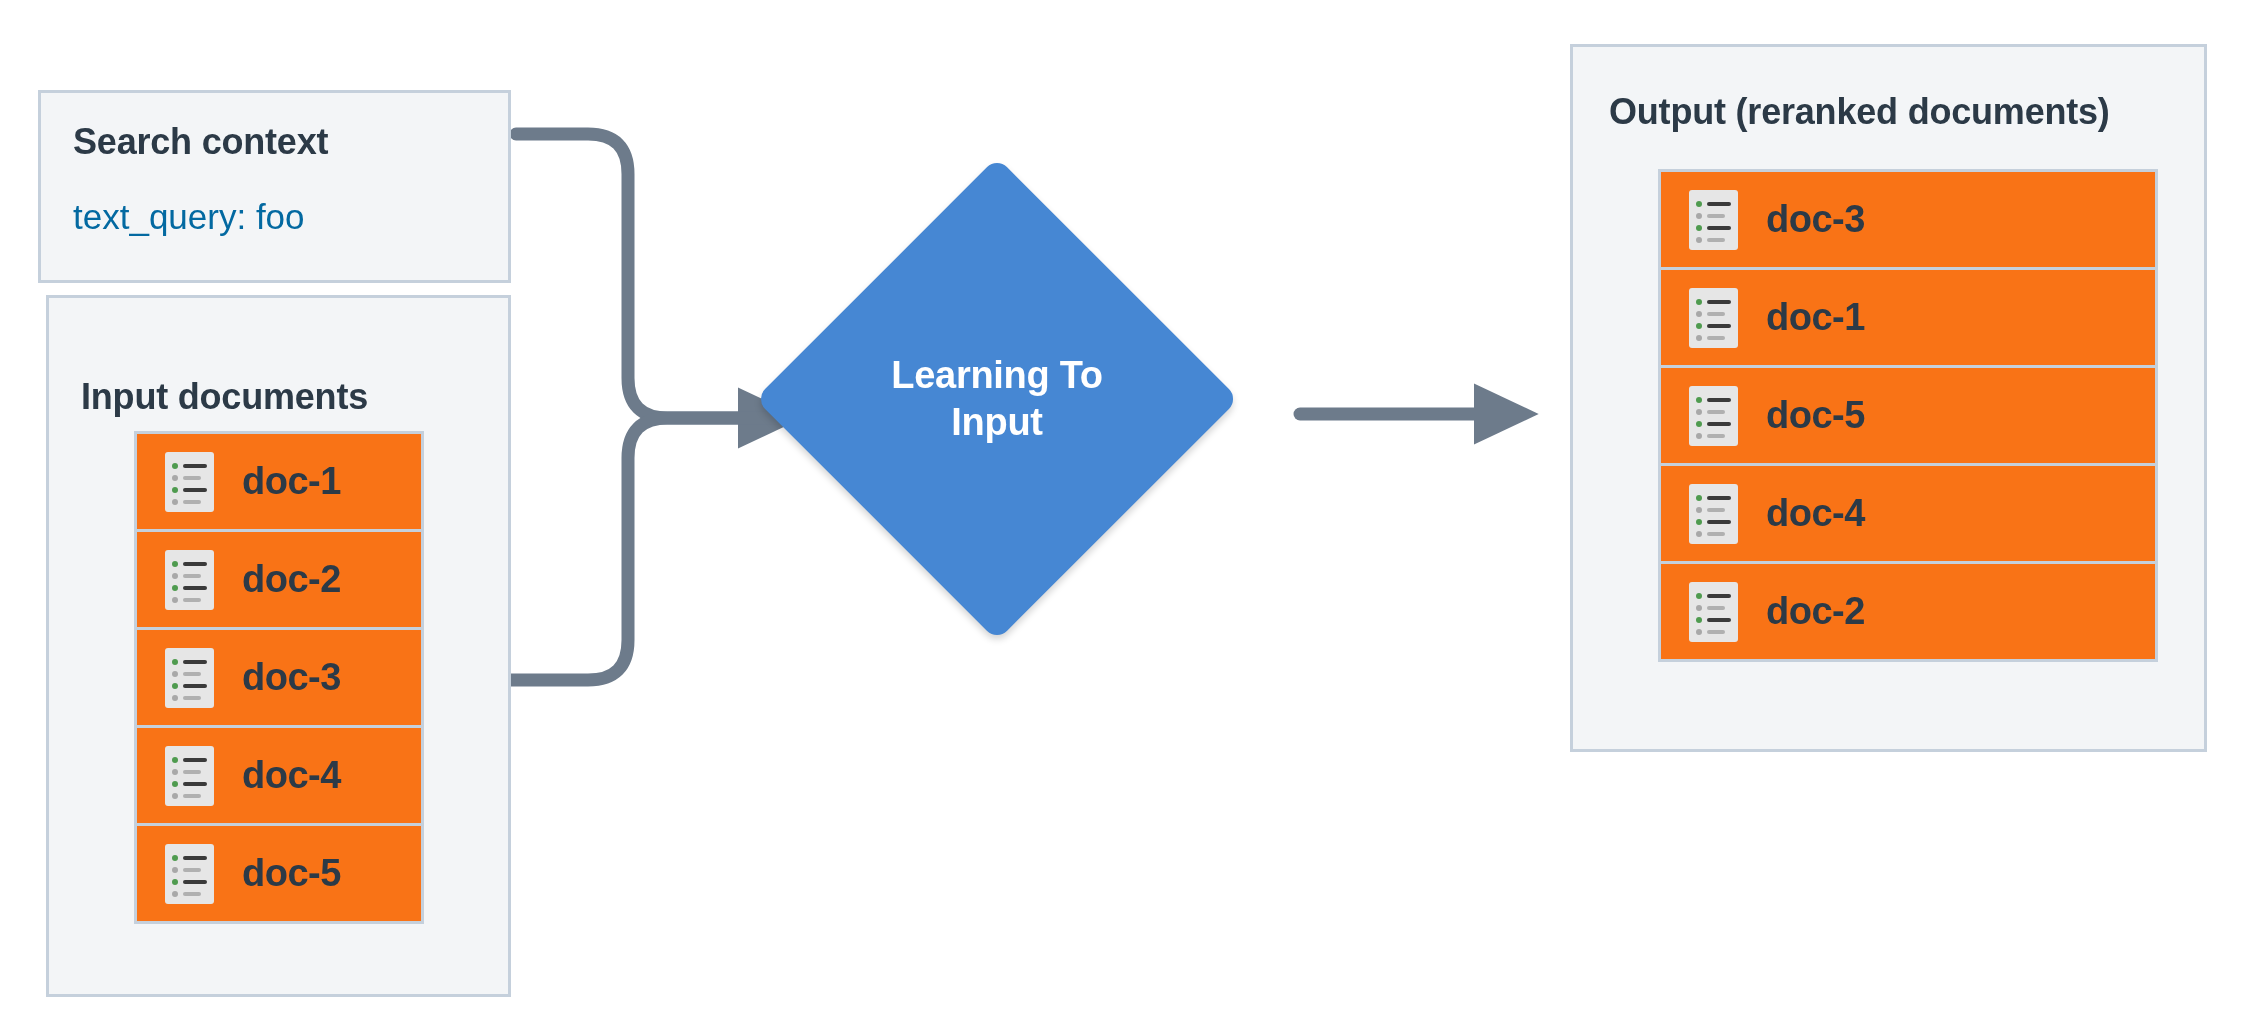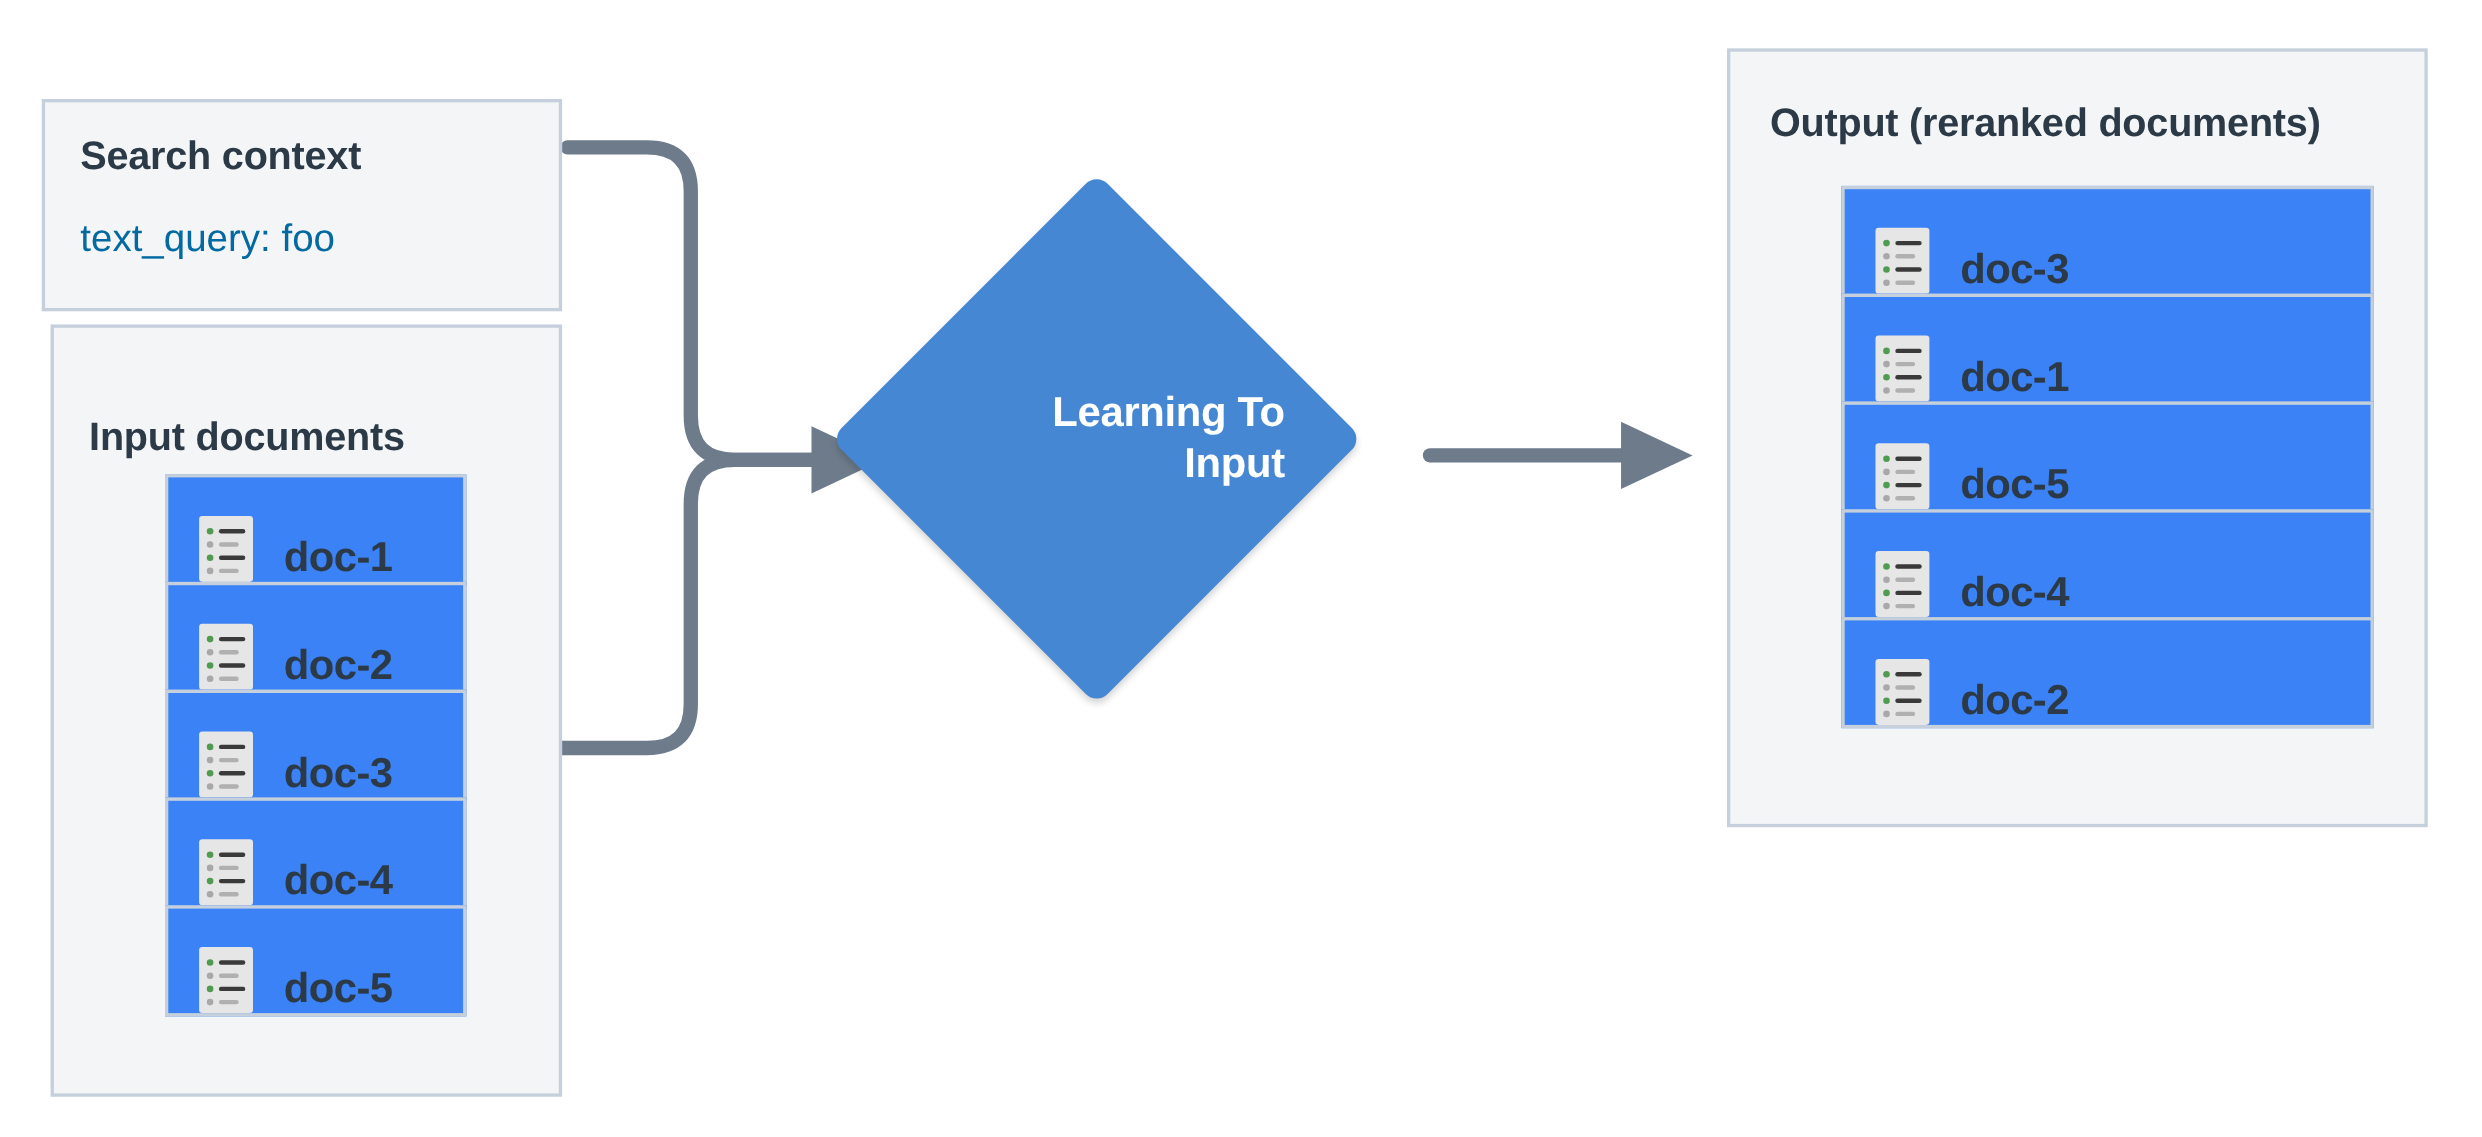--- a/index.html
+++ b/index.html
@@ -80,28 +80,27 @@
   }
   #output-doc-list {
     left: 85px;
     top: 122px;
     width: 500px;
   }
 
   .doc-card {
     position: relative;
     box-sizing: border-box;
-    background: #3b82f6;
+    background: #f97316;
     border: 3px solid #c5d0dc;
     height: 101px;
     display: flex;
-    align-items: flex-end;
+    align-items: center;
     padding-left: 28px;
     margin-top: -3px;
-    margin-left: 16px;
   }
   .doc-card:first-child { margin-top: 0; }
 
   .doc-icon {
     width: 49px;
     height: 60px;
     background: #e6e6e6;
     border-radius: 3px;
     flex: 0 0 auto;
     padding: 9px 7px 0 7px;
@@ -166,21 +165,21 @@
     box-shadow: 3px 3px 7px rgba(0,0,0,0.17);
   }
   #ltr-label {
     position: absolute;
     left: 826px;
     top: 228px;
     width: 342px;
     height: 342px;
     display: flex;
     flex-direction: column;
-    align-items: flex-end;
+    align-items: center;
     justify-content: center;
     color: #ffffff;
     font-size: 38px;
     font-weight: bold;
     line-height: 1.25;
     text-align: center;
     letter-spacing: -0.3px;
     font-stretch: condensed;
     pointer-events: none;
   }

